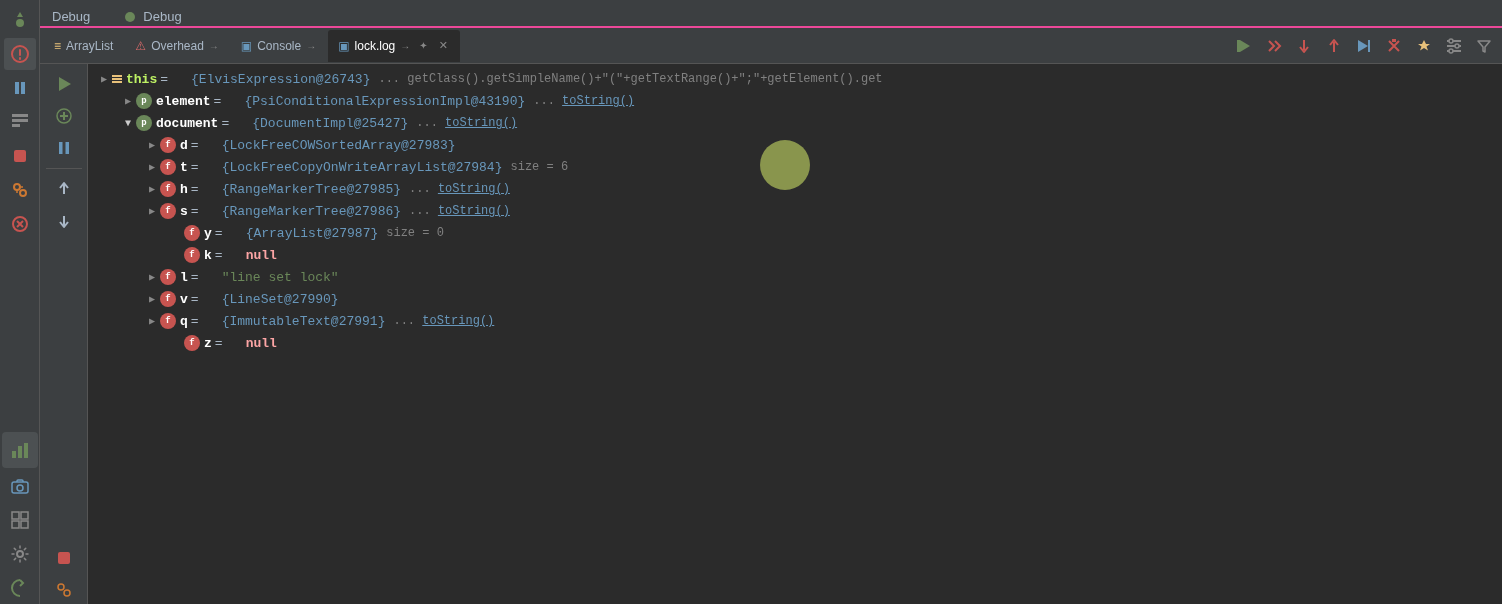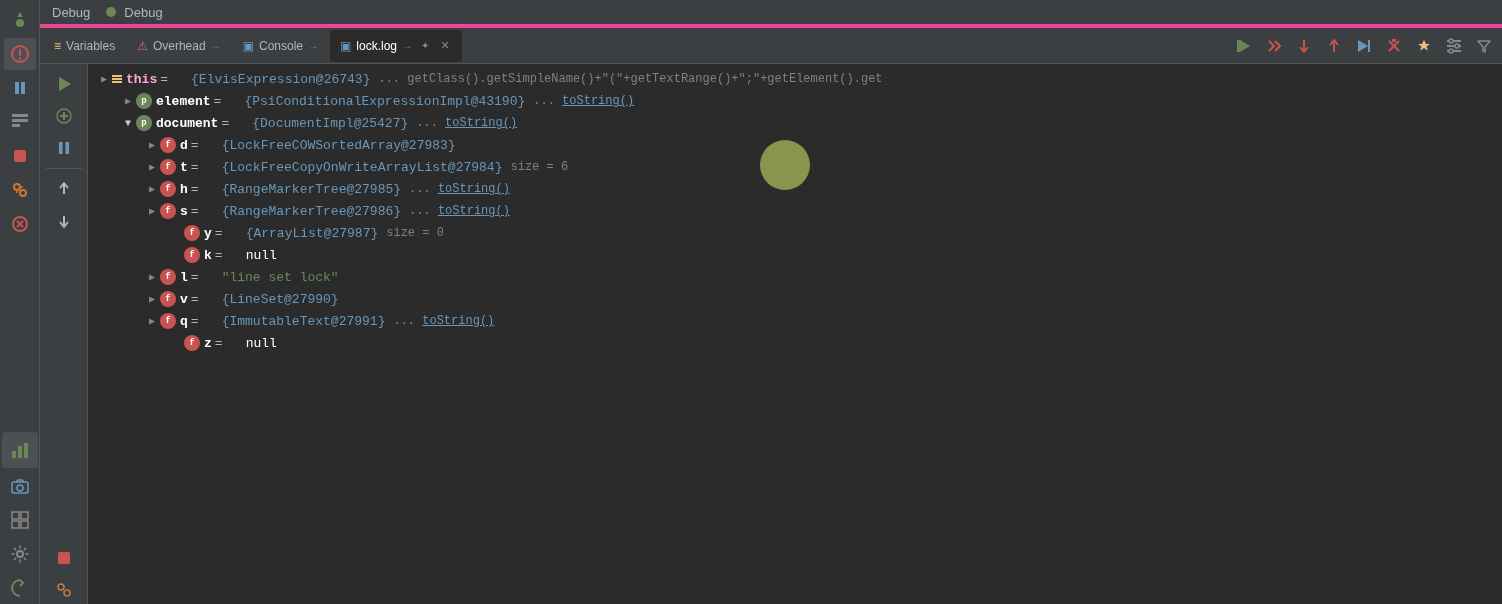--- a/index.html
+++ b/index.html
@@ -46,24 +46,24 @@
       display: flex;
       flex-direction: column;
       overflow: hidden;
     }
 
     
     .menu-bar {
       background: #3c3f41;
       height: 28px;
       display: flex;
-      align-items: center;
+      align-items: flex-end;
       padding: 0 8px;
-      gap: 12px;
-      border-bottom: 4px solid #ec4899;
+      gap: 31px;
+      border-bottom: 2px solid #ec4899;
       flex-shrink: 0;
     }
     .menu-item {
       color: #a9b7c6;
       font-family: Arial, sans-serif;
       font-size: 13px;
       cursor: pointer;
       padding: 2px 4px;
     }
     .plugin-indicator {
@@ -224,25 +224,25 @@
       font-size: 9px;
       font-weight: bold;
       color: #fff;
       flex-shrink: 0;
       margin-right: 4px;
     }
     .type-p { background: #6a8759; }
     .type-f { background: #c75450; }
 
     .var-name { color: #ffffff; font-weight: bold; }
-    .var-name.this-name { color: #f9a8d4; }
+    .var-name.this-name { color: #bef264; }
     .var-eq { color: #a9b7c6; margin: 0 3px; }
     .var-value { color: #6897bb; margin-left: 20px; }
     .var-value.string { color: #6a8759; }
-    .var-value.null-val { color: #ffffff; }
+    .var-value.null-val { color: #fca5a5; font-weight: bold; }
     .var-meta { color: #808080; margin-left: 8px; font-size: 12px; }
     .var-link { color: #6897bb; text-decoration: underline; cursor: pointer; }
 
     
     .lines-icon {
       display: flex;
       flex-direction: column;
       gap: 1px;
       margin-right: 4px;
     }
@@ -359,21 +359,21 @@
     <div class="plugin-indicator">
       <div class="green-dot"></div>
       <div class="menu-item">Debug</div>
     </div>
   </div>
 
   <div class="tab-bar">
 
     <div class="tab">
       <span class="tab-icon tab-icon-vars">≡</span>
-      <span>Variables</span>
+      <span>ArrayList</span>
     </div>
 
     <div class="tab">
       <span class="tab-icon tab-icon-overhead">⚠</span>
       <span>Overhead</span>
       <span class="tab-arrow">→</span>
     </div>
 
     <div class="tab">
       <span class="tab-icon tab-icon-console">▣</span>

